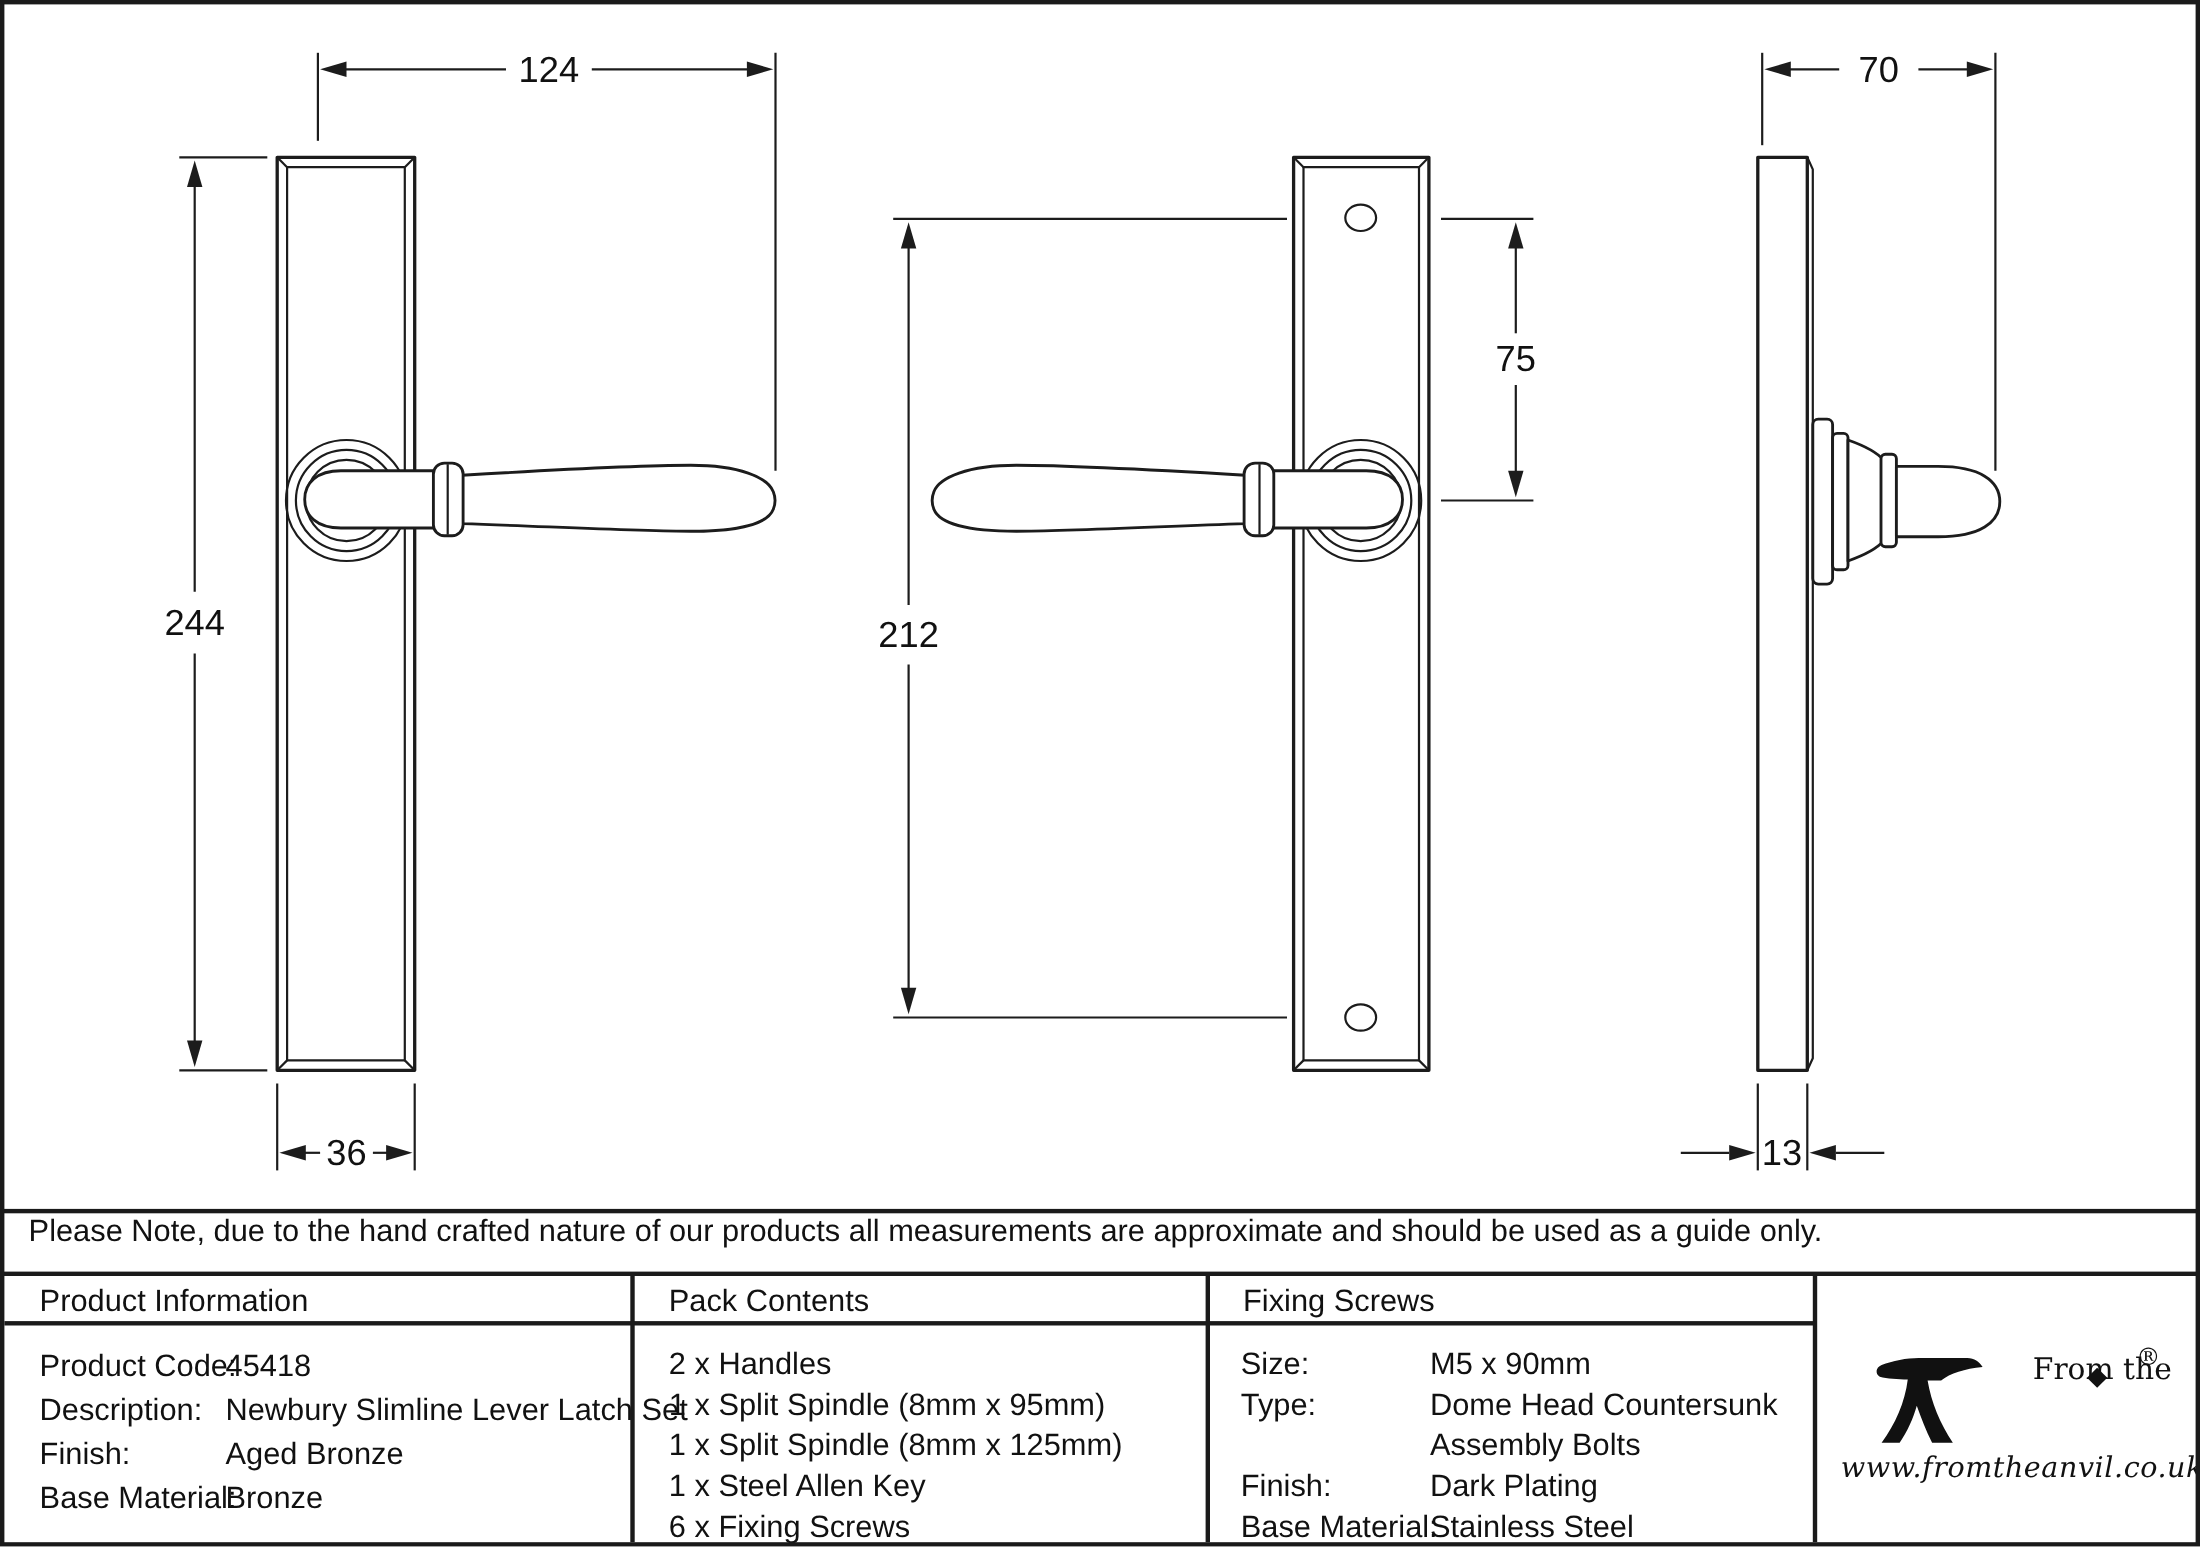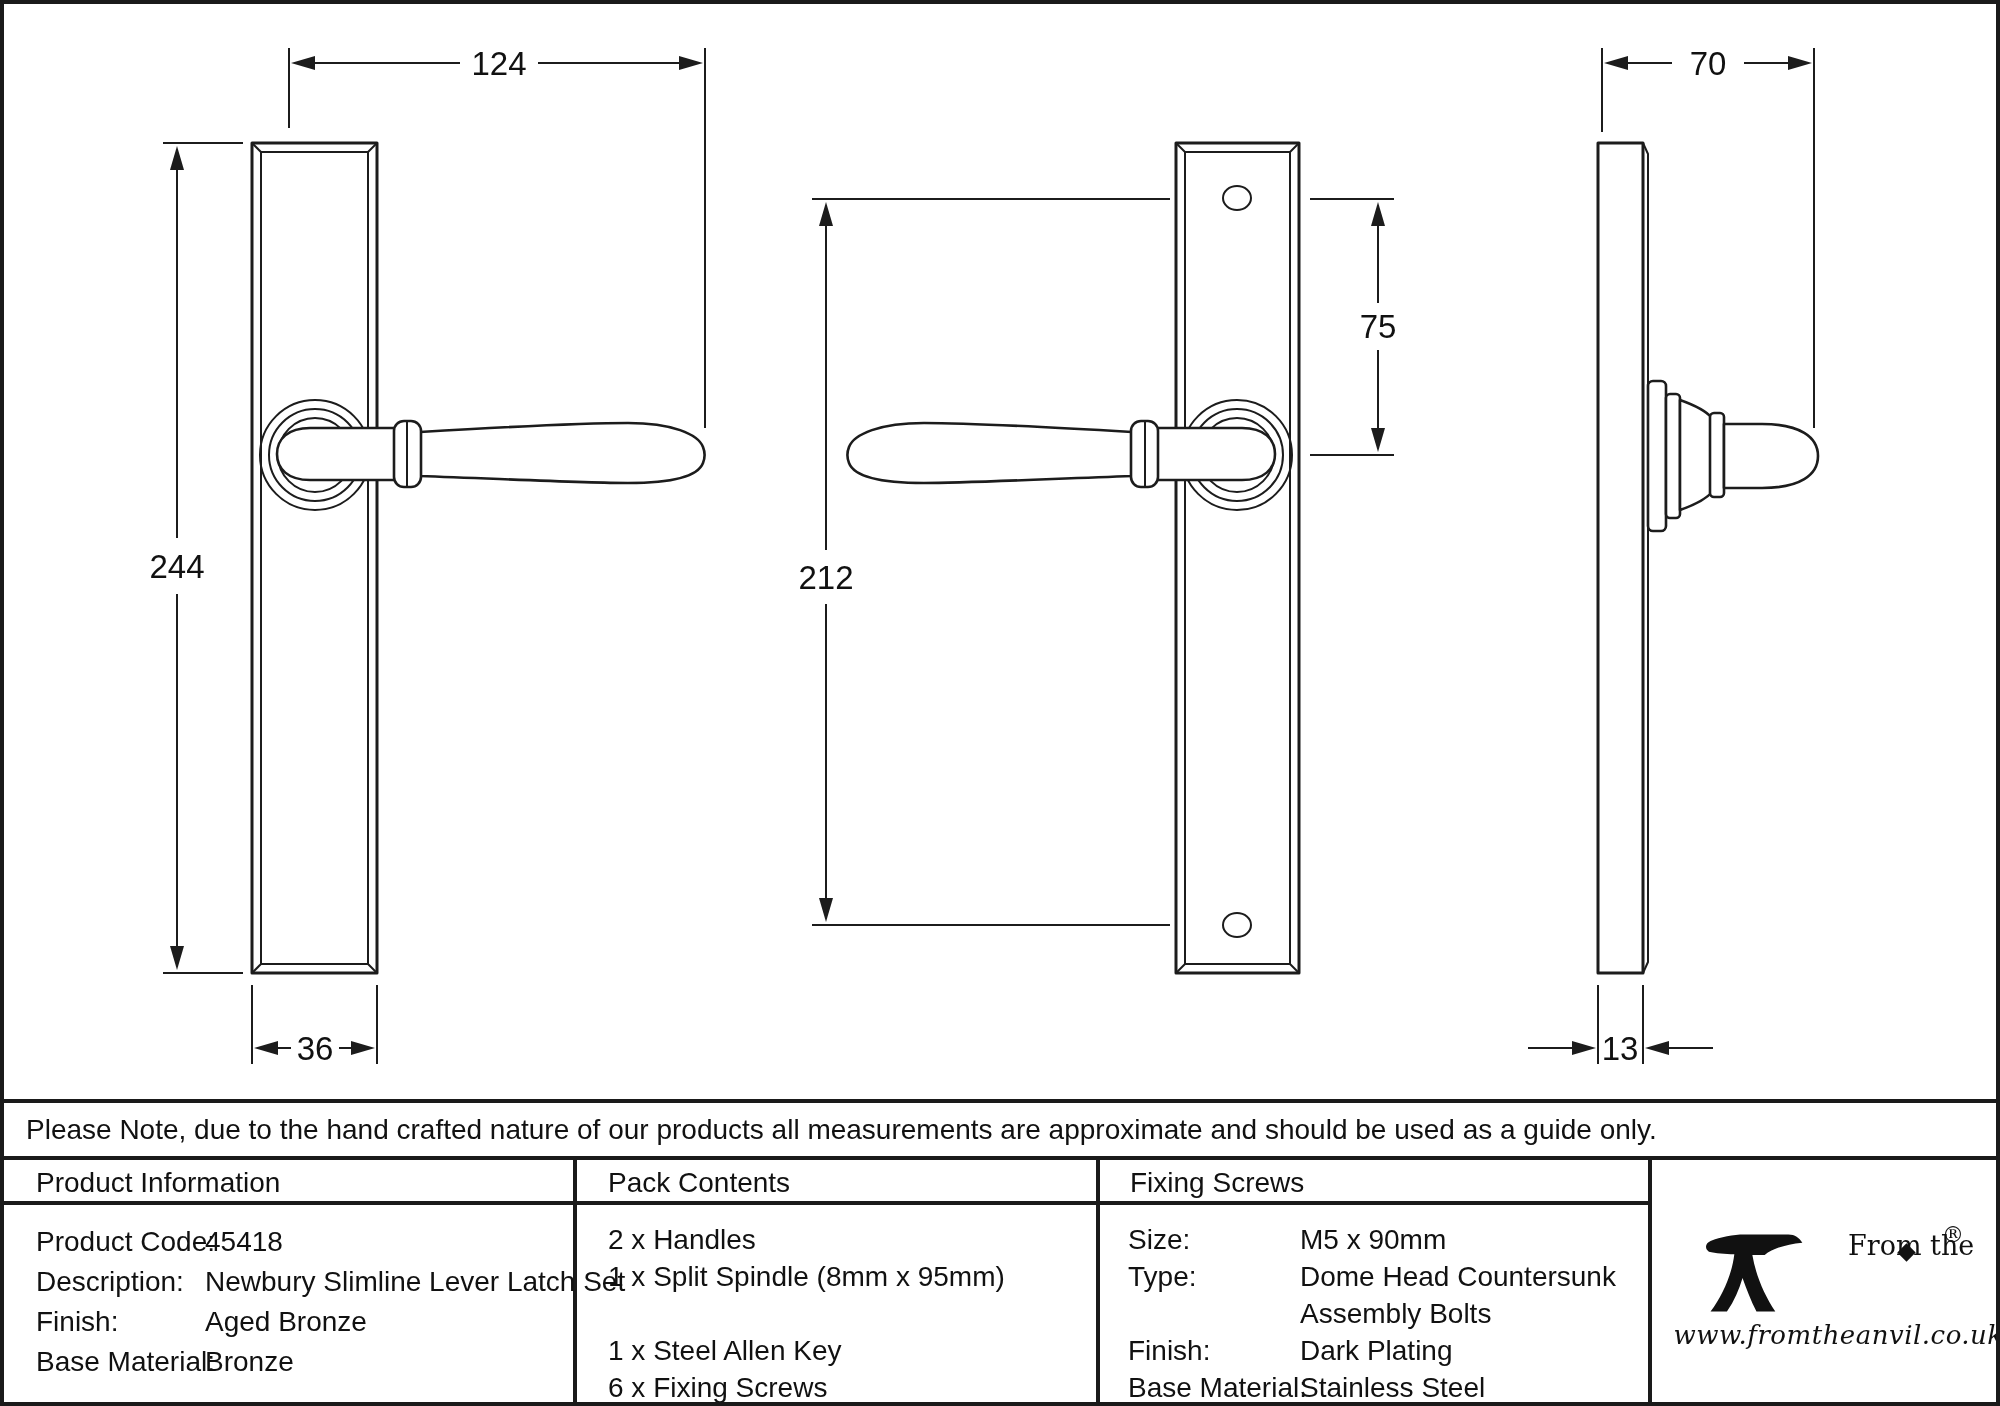--- a/index.html
+++ b/index.html
@@ -12,21 +12,21 @@
   svg.drawings{position:absolute;left:0;top:0;}
   svg.drawings text{font-family:"Liberation Sans",sans-serif;font-size:33px;fill:#111;}
   .stroke3{fill:none;stroke:#1c1c1c;stroke-width:3;stroke-linejoin:round;}
   .stroke2{fill:none;stroke:#1c1c1c;stroke-width:2;stroke-linejoin:round;}
   .part{fill:#ffffff;stroke:#1c1c1c;stroke-width:2.6;stroke-linejoin:round;}
   .dimline{fill:none;stroke:#1c1c1c;stroke-width:2;}
   .arrow{fill:#1c1c1c;stroke:none;}
   
   .note-row{position:absolute;left:0;top:1099px;width:2000px;height:61px;
     border-top:4px solid #1a1a1a;border-bottom:4px solid #1a1a1a;box-sizing:border-box;
-    display:flex;align-items:center;padding-left:26px;font-size:28px;}
+    display:flex;align-items:flex-start;padding-left:26px;font-size:28px;}
   
   .vdiv{position:absolute;top:1160px;height:242px;width:4px;background:#1a1a1a;}
   .hdr-div{position:absolute;left:4px;top:1201px;width:1646px;height:4px;background:#1a1a1a;}
   .t{position:absolute;font-size:28px;white-space:nowrap;line-height:1;}
   .hdr{font-size:28px;}
   
   .logo{position:absolute;left:1652px;top:1160px;width:344px;height:242px;}
   .logo .fromthe{position:absolute;left:160px;top:70px;font-family:"DejaVu Serif",serif;font-size:27px;margin-left:36px;}
   .logo .brand{position:absolute;left:148px;top:70px;font-family:"DejaVu Serif",serif;
     font-size:80px;font-weight:bold;letter-spacing:-2px;}
@@ -193,20 +193,21 @@
   <span class="t" style="left:205px;top:1228px">45418</span>
   <span class="t" style="left:36px;top:1268px">Description:</span>
   <span class="t" style="left:205px;top:1268px">Newbury Slimline Lever Latch Set</span>
   <span class="t" style="left:36px;top:1308px">Finish:</span>
   <span class="t" style="left:205px;top:1308px">Aged Bronze</span>
   <span class="t" style="left:36px;top:1348px">Base Material:</span>
   <span class="t" style="left:205px;top:1348px">Bronze</span>
 
   <span class="t" style="left:608px;top:1226px">2 x Handles</span>
   <span class="t" style="left:608px;top:1263px">1 x Split Spindle (8mm x 95mm)</span>
+  <span class="t" style="left:608px;top:1300px">1 x Split Spindle (8mm x 125mm)</span>
   <span class="t" style="left:608px;top:1337px">1 x Steel Allen Key</span>
   <span class="t" style="left:608px;top:1374px">6 x Fixing Screws</span>
 
   <span class="t" style="left:1128px;top:1226px">Size:</span>
   <span class="t" style="left:1300px;top:1226px">M5 x 90mm</span>
   <span class="t" style="left:1128px;top:1263px">Type:</span>
   <span class="t" style="left:1300px;top:1263px">Dome Head Countersunk</span>
   <span class="t" style="left:1128px;top:1300px"></span>
   <span class="t" style="left:1300px;top:1300px">Assembly Bolts</span>
   <span class="t" style="left:1128px;top:1337px">Finish:</span>

